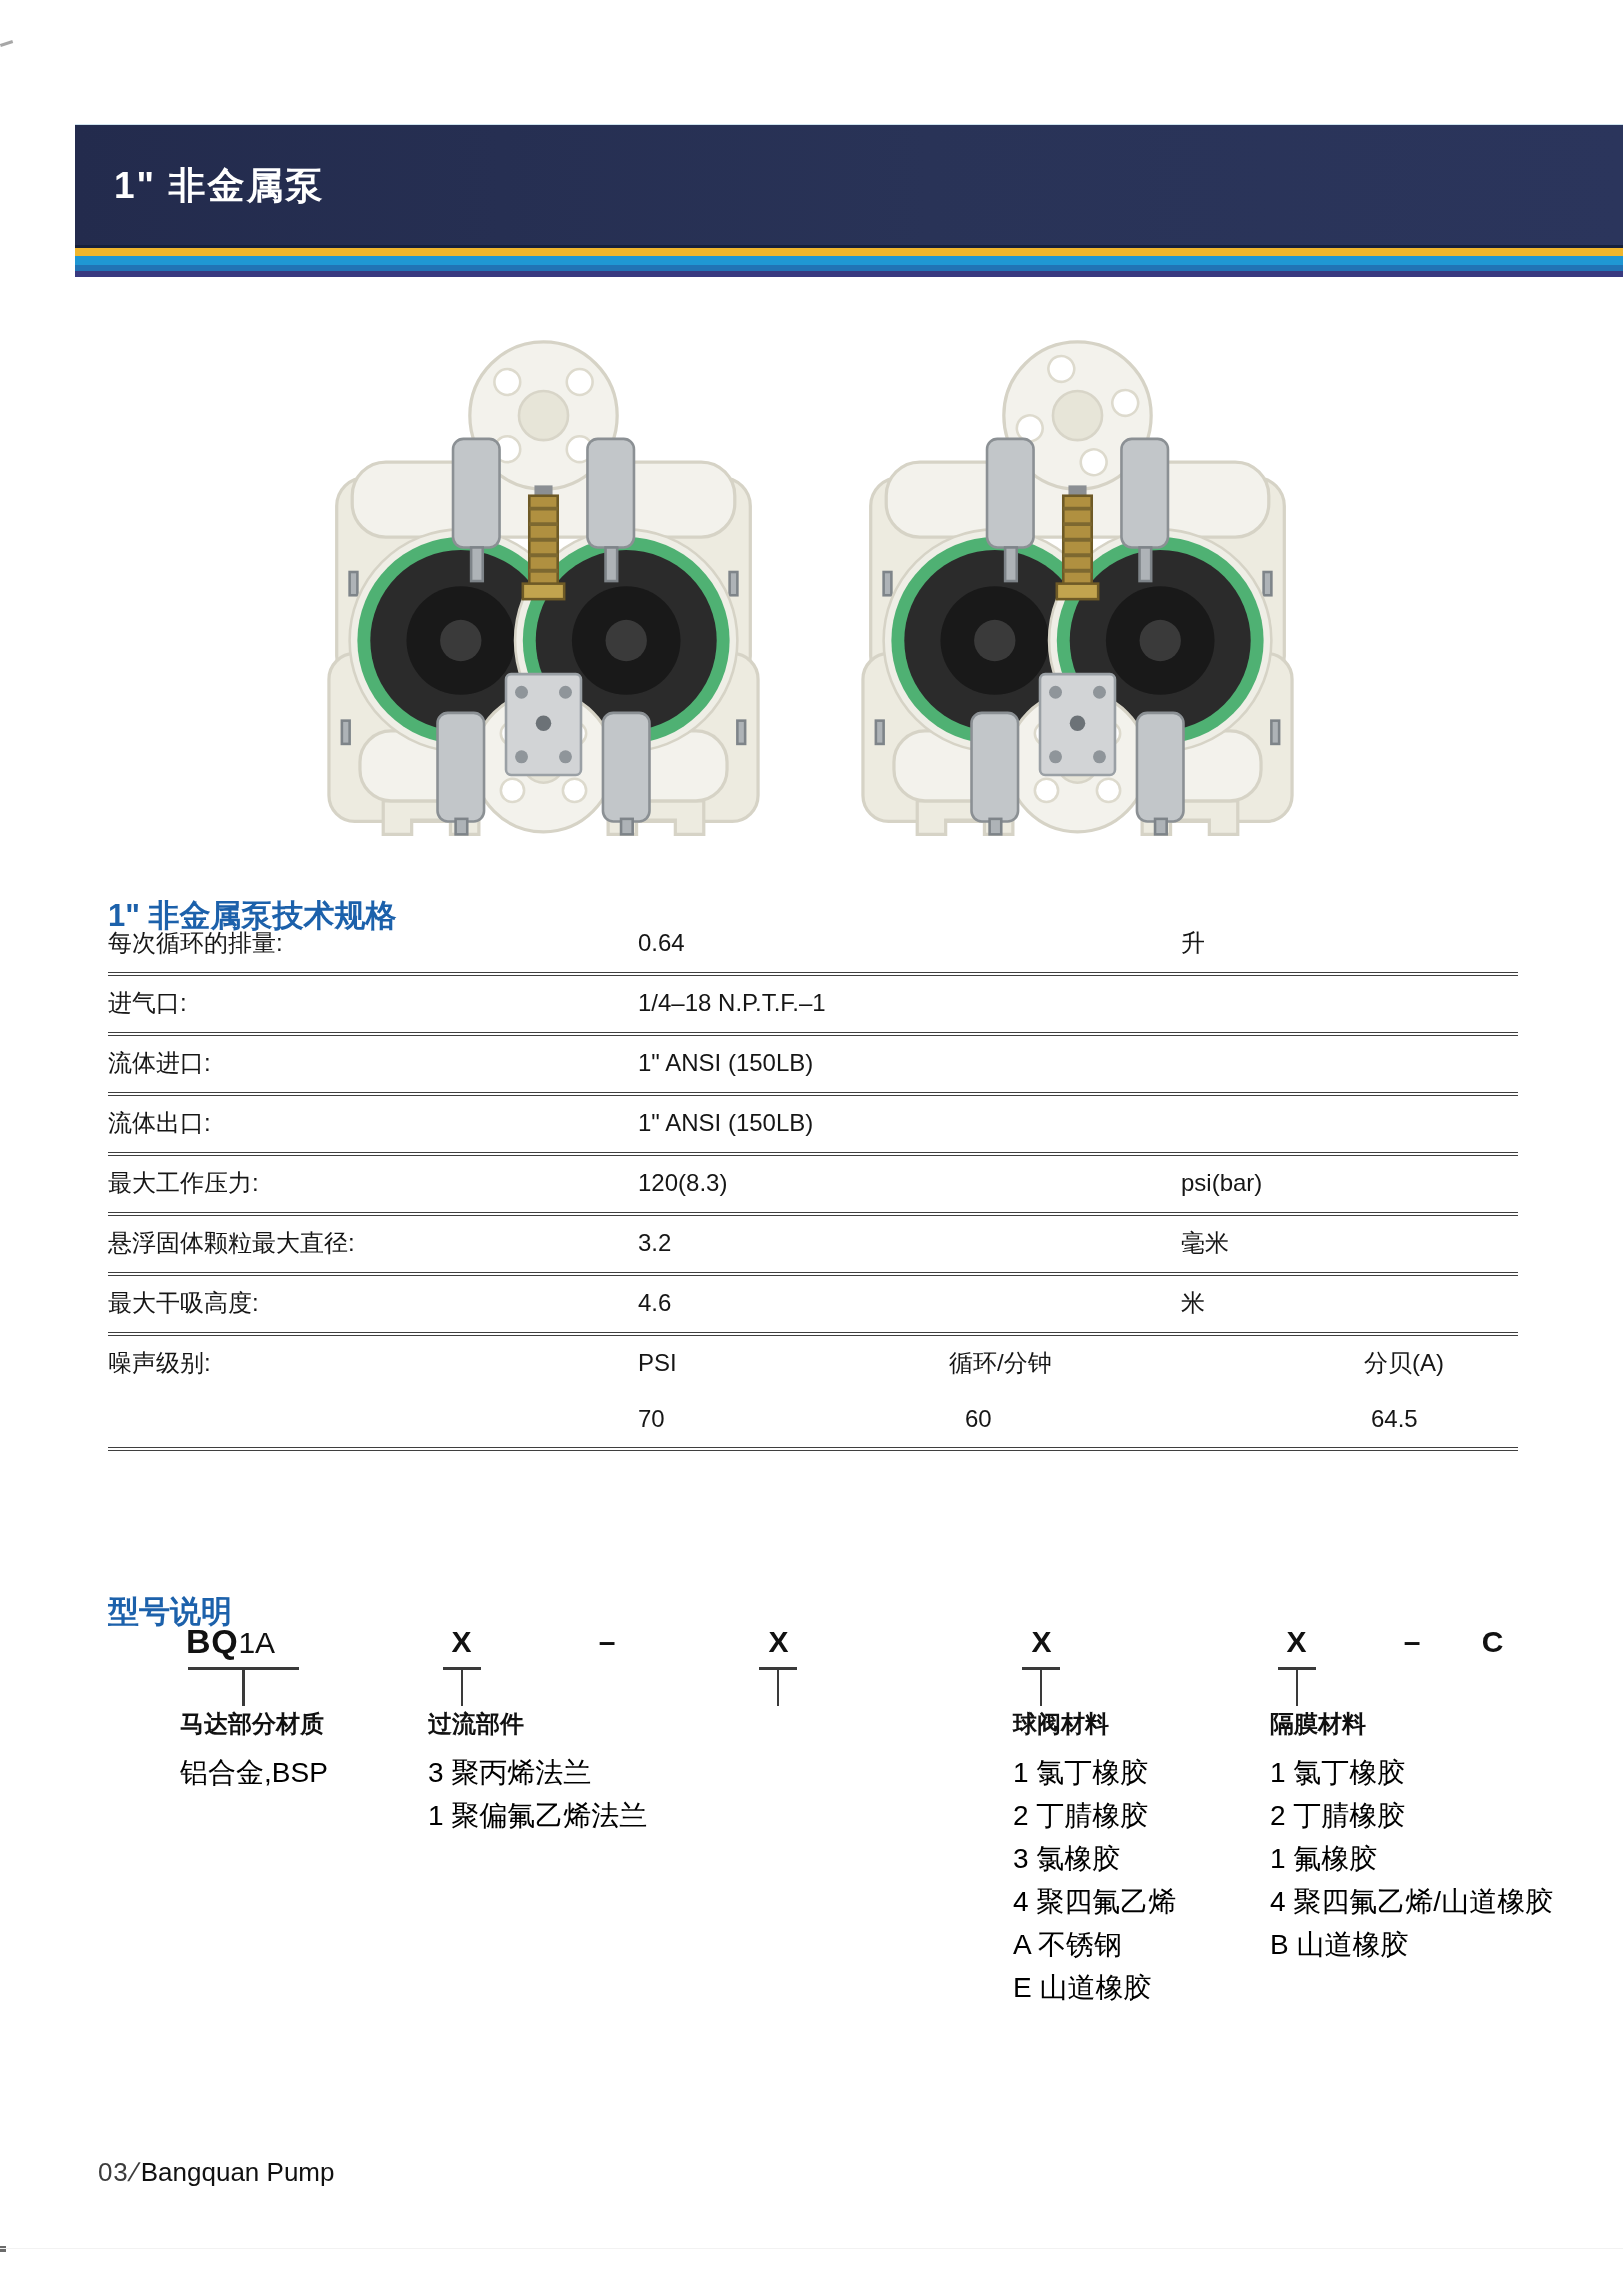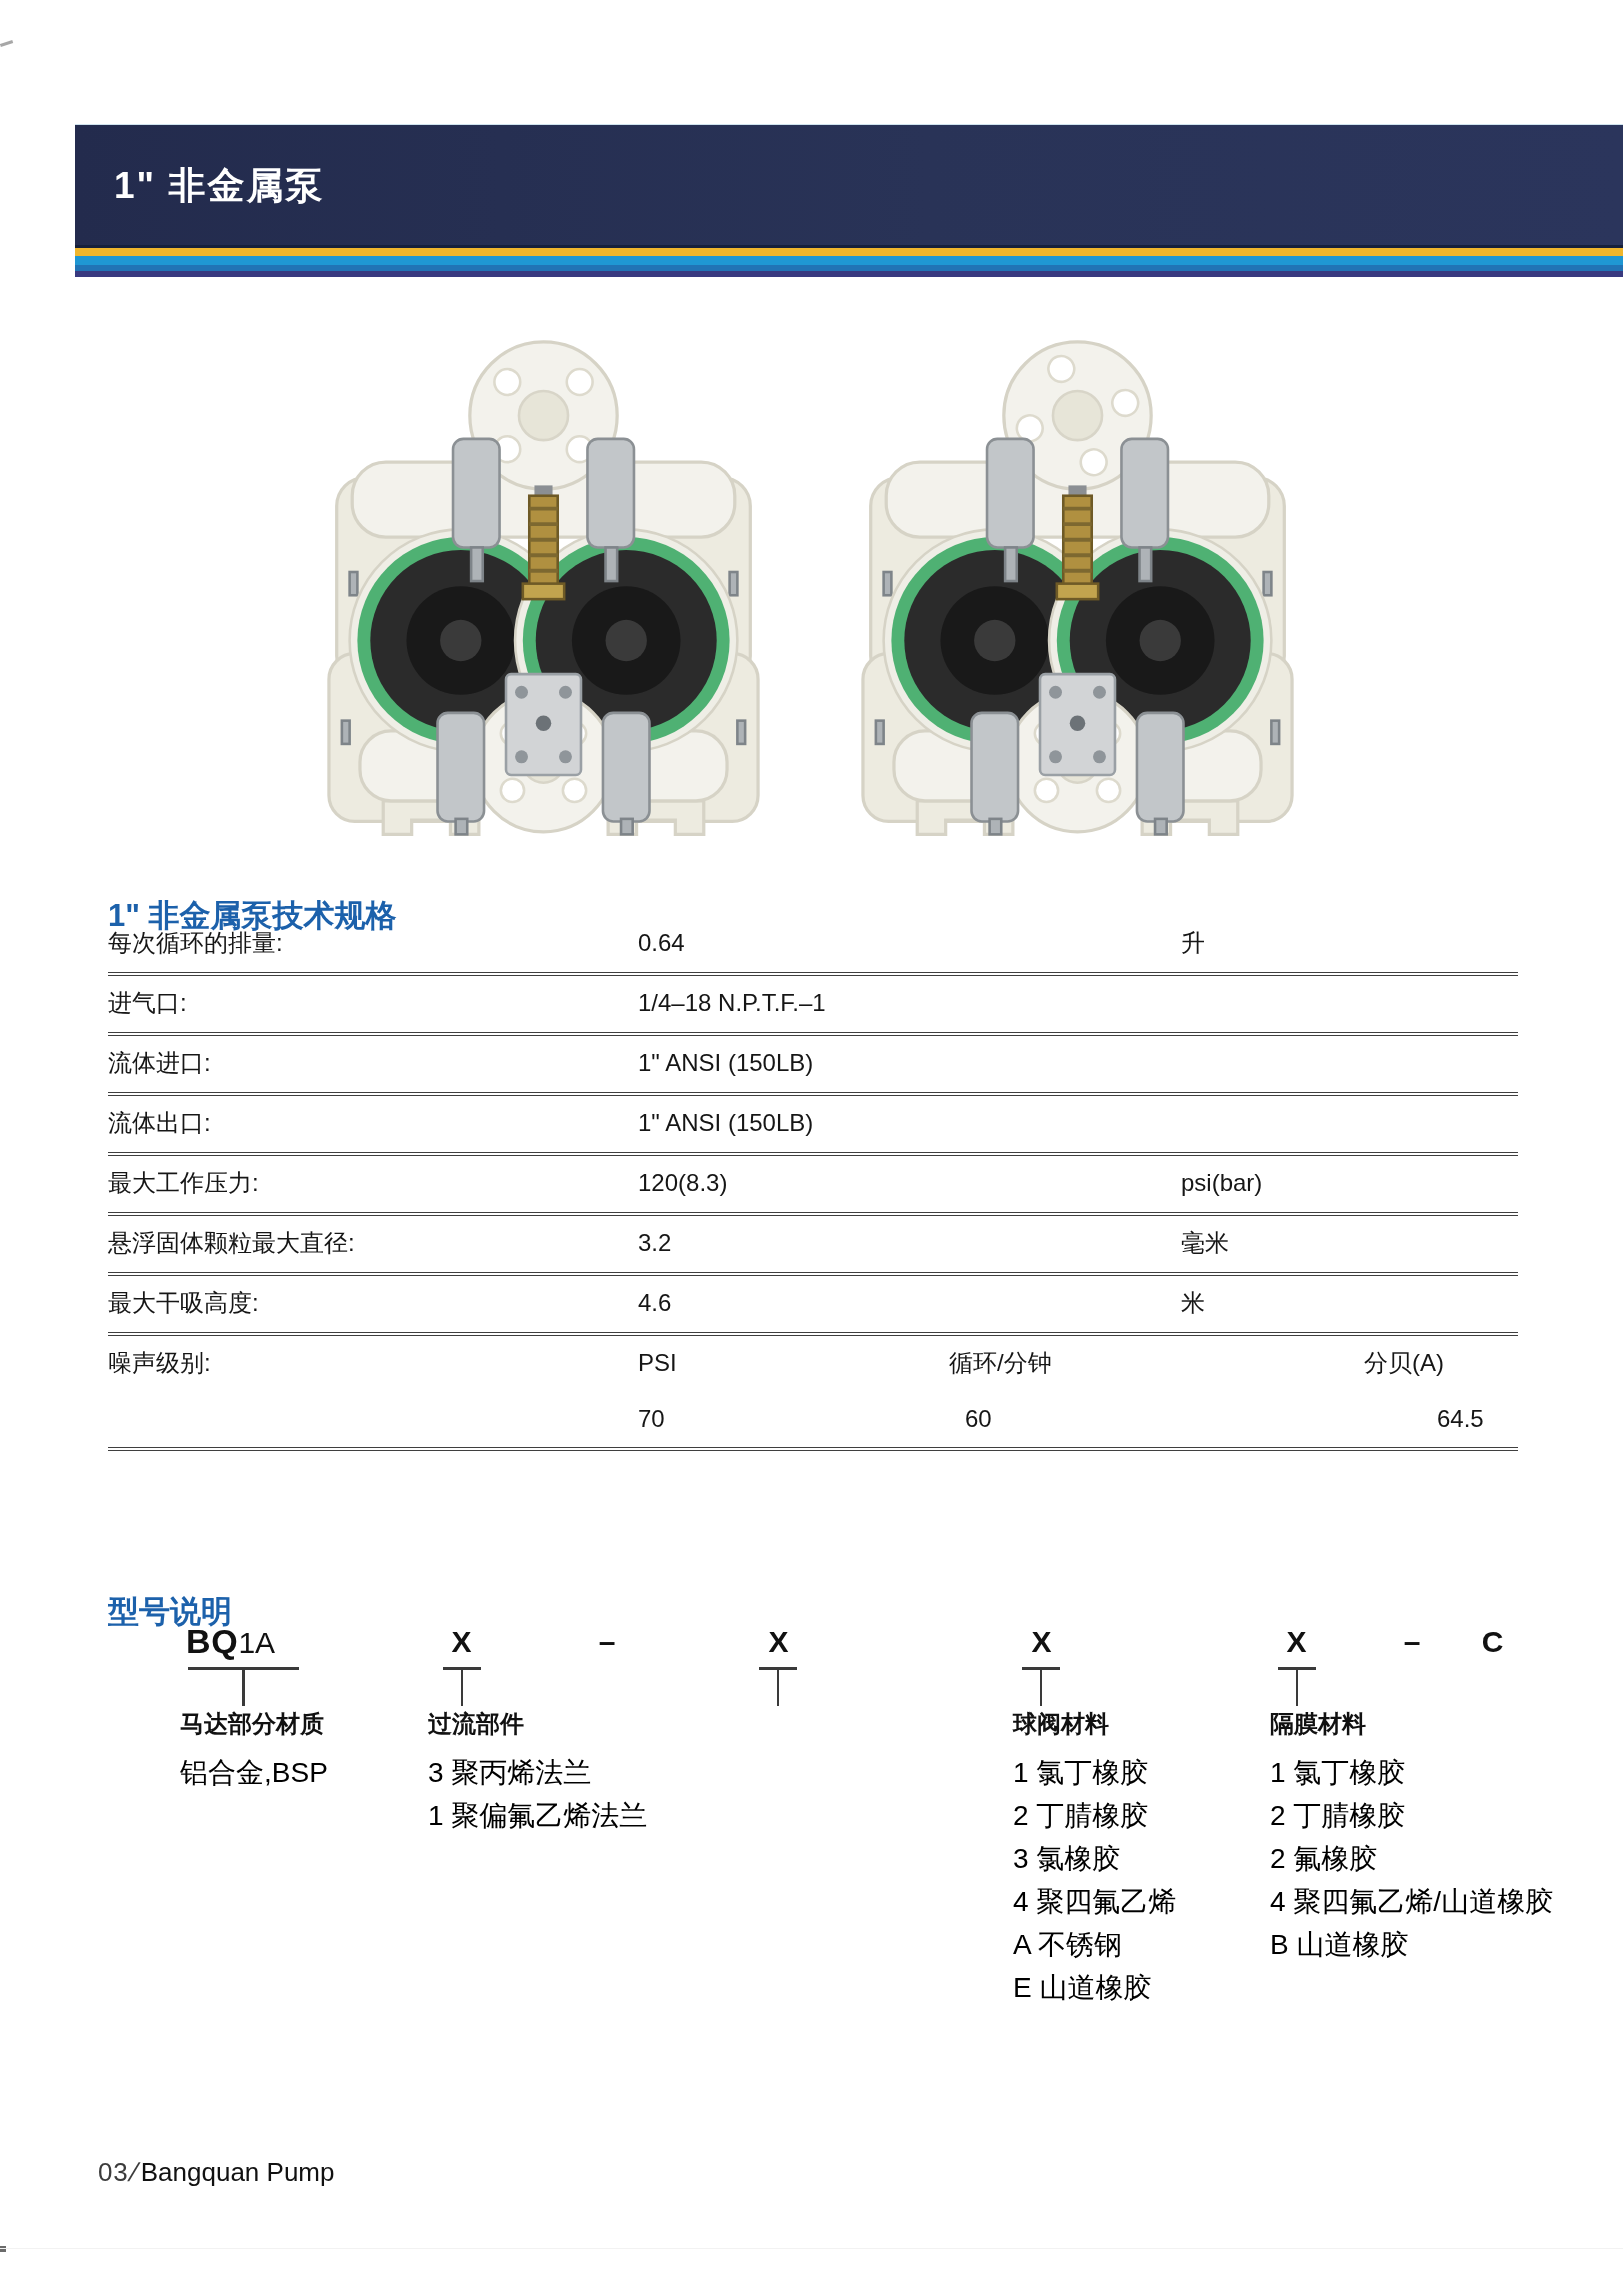--- a/index.html
+++ b/index.html
@@ -40,21 +40,21 @@
   .sec-heading.spec{top:869px;} .sec-heading.model{top:1565px;}
 
   
   .spec-table{position:absolute;left:108px;top:916px;width:1410px;font-size:24px;color:var(--ink);}
   .trow{position:relative;height:56px;border-bottom:4.6px double var(--rule);}
   .trow span{position:absolute;top:0;line-height:54px;white-space:nowrap;}
   .trow .tl{left:0;} .trow .tv{left:530px;} .trow .tu{left:1073px;}
   .trow.noise{height:111px;}
   .trow.noise .l2{top:56px;}
   .c1{left:530px;} .c2{left:841px;} .c3{left:1256px;}
-  .v1{left:530px;} .v2{left:857px;} .v3{left:1329px;}
+  .v1{left:530px;} .v2{left:857px;} .v3{left:1263px;}
 
   
   .mcode{position:absolute;left:0;top:1622px;width:1304px;height:39px;font-size:30px;font-weight:600;color:#111;}
   .mcode span{position:absolute;line-height:39px;}
   .code-base{left:186px;}
   .code-base b{font-size:34px;font-weight:800;letter-spacing:0.7px;}
   .slot{width:39px;text-align:center;}
   .slot.x1{left:442px;} .slot.x2{left:759px;} .slot.x3{left:1022px;} .slot.x4{left:1277px;}
   .dash{width:22px;text-align:center;font-weight:bold;}
   .dash.d1{left:596px;} .dash.d2{left:1401px;}
@@ -370,21 +370,21 @@
     <div class="mcol-item">2 丁腈橡胶</div>
     <div class="mcol-item">3 氯橡胶</div>
     <div class="mcol-item">4 聚四氟乙烯</div>
     <div class="mcol-item">A 不锈钢</div>
     <div class="mcol-item">E 山道橡胶</div>
   </div>
   <div class="mcol c-5">
     <div class="mcol-label">隔膜材料</div>
     <div class="mcol-item">1 氯丁橡胶</div>
     <div class="mcol-item">2 丁腈橡胶</div>
-    <div class="mcol-item">2 氟橡胶</div>
+    <div class="mcol-item">1 氟橡胶</div>
     <div class="mcol-item">4 聚四氟乙烯/山道橡胶</div>
     <div class="mcol-item">B 山道橡胶</div>
   </div>
 
   <footer class="footer">
     <span class="pgnum">03</span><span class="slash">/</span><span>Bangquan Pump</span>
   </footer>
 
 </div>
 

